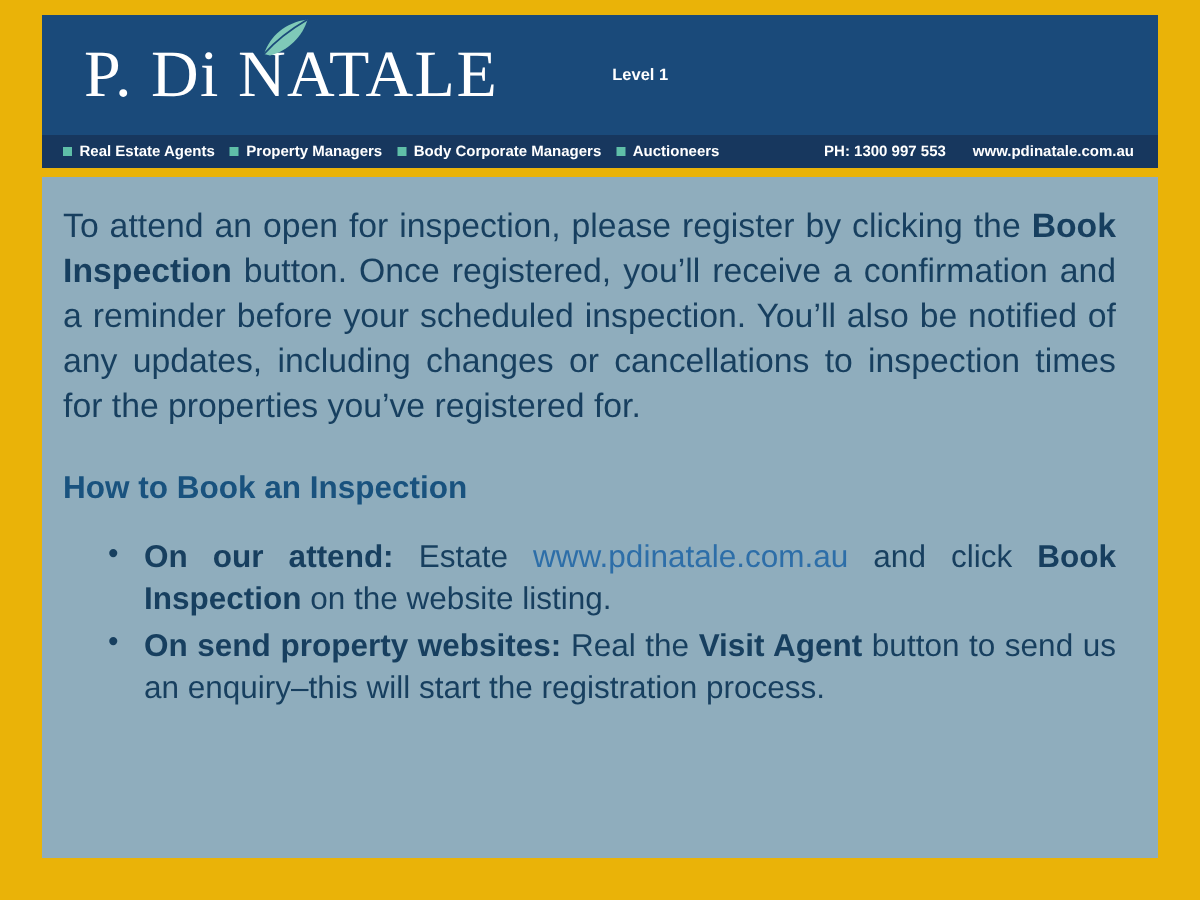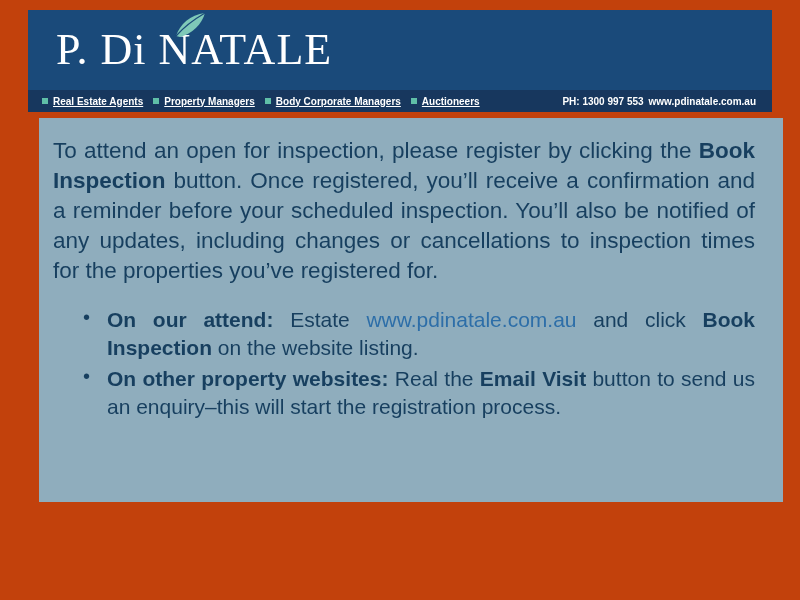--- a/index.html
+++ b/index.html
@@ -11,21 +11,21 @@
     height: 600px;
     background: #ffffff;
     font-family: "Liberation Sans", sans-serif;
     overflow: hidden;
   }
 
   .page {
     position: relative;
     width: 800px;
     height: 600px;
-    background: #c2410c;
+    background: #eab308;
   }
 
   
   .header {
     position: absolute;
     left: 28px;
     top: 10px;
     width: 744px;
     height: 80px;
     background: #1a4a7a;
@@ -87,54 +87,53 @@
     background: #17375e;
     display: flex;
     align-items: center;
     color: #ffffff;
   }
   .services {
     margin-left: 14px;
     display: flex;
     align-items: center;
     gap: 10px;
-    text-decoration: underline;
   }
   .service {
     display: flex;
     align-items: center;
     font-size: 10px;
     font-weight: bold;
     white-space: nowrap;
   }
   .sq {
     display: inline-block;
     width: 6px;
     height: 6px;
     background: #5fbfa8;
     margin-right: 5px;
   }
   .subbar-right {
     margin-left: auto;
     margin-right: 16px;
     display: flex;
     align-items: center;
-    gap: 5px;
+    gap: 18px;
     font-size: 10px;
     font-weight: bold;
     white-space: nowrap;
   }
 
   
   .body-panel {
     position: absolute;
-    left: 39px;
+    left: 28px;
     top: 118px;
     width: 744px;
-    height: 384px;
+    height: 454px;
     background: #8fadbd;
     color: #14476e;
   }
 
   .body-inner {
     padding: 18px 28px 0 14px;
   }
 
   p.para {
     margin: 0;
@@ -193,20 +192,21 @@
       <span class="logo-text">P. Di NATALE</span>
       <span class="logo-leaf">
         <svg width="34" height="26" viewBox="0 0 34 26" xmlns="http://www.w3.org/2000/svg">
           <path d="M2 24 C6 12, 16 3, 31 1 C28 12, 18 22, 6 25 Z" fill="#7fc9b8"></path>
           <path d="M2 24 C9 16, 19 8, 31 1" fill="none" stroke="#1a4a7a" stroke-width="1.2"></path>
         </svg>
       </span>
     </div>
 
     <div class="header-contact">
+      <div class="hc-line1">Level 1</div>
     </div>
   </div>
 
   <div class="subbar">
     <div class="services">
       <span class="service">
         <span class="sq"></span>
         <span>Real Estate Agents</span>
       </span>
       <span class="service">
@@ -226,22 +226,23 @@
       <span>PH: 1300 997 553</span>
       <span>www.pdinatale.com.au</span>
     </div>
   </div>
 
   <div class="body-panel">
     <div class="body-inner">
 
       <p class="para"><span>To attend an open for inspection, please register by clicking the </span><b>Book Inspection</b><span> button. Once registered, you’ll receive a confirmation and a reminder before your scheduled inspection. You’ll also be notified of any updates, including changes or cancellations to inspection times for the properties you’ve registered for.</span></p>
 
+      <h2 class="section-head">How to Book an Inspection</h2>
 
       <ul class="bullets">
         <li><b>On our attend:</b><span> Estate </span><span class="link-text">www.pdinatale.com.au</span><span> and click </span><b>Book Inspection</b><span> on the website listing.</span></li>
-        <li><b>On other property websites:</b><span> Real the </span><b>Email Visit</b><span> button to send us an enquiry–this will start the registration process.</span></li>
+        <li><b>On send property websites:</b><span> Real the </span><b>Visit Agent</b><span> button to send us an enquiry–this will start the registration process.</span></li>
       </ul>
 
     </div>
   </div>
 
 </div>
 
 </body></html>

